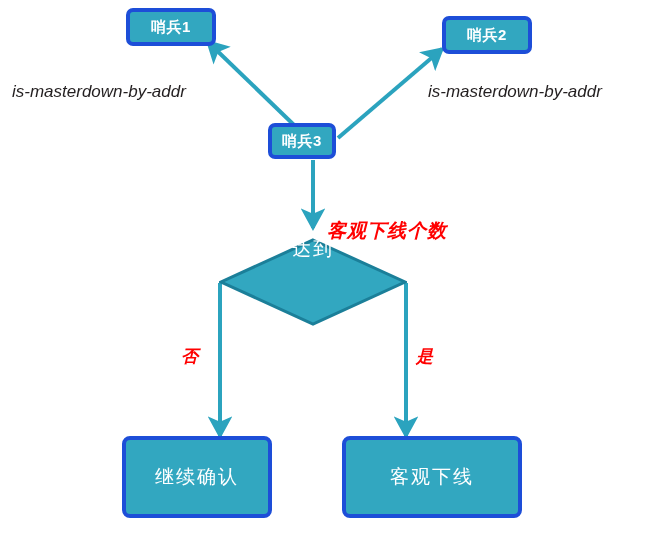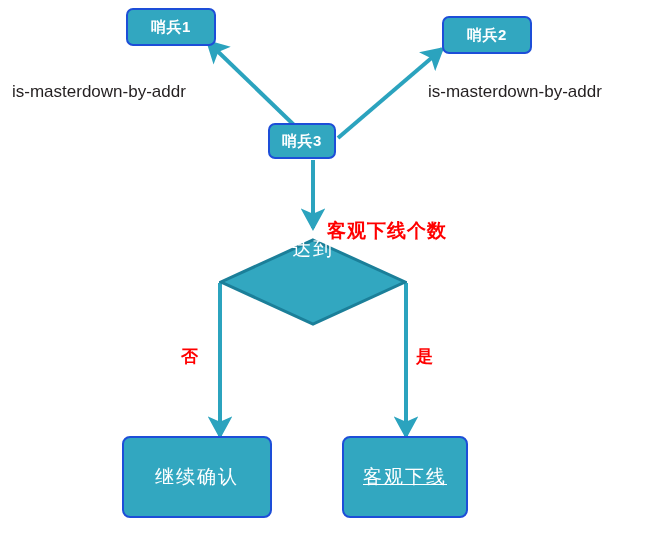--- a/index.html
+++ b/index.html
@@ -26,21 +26,21 @@
   }
   .node {
     position: absolute;
     box-sizing: border-box;
     display: flex;
     align-items: center;
     justify-content: center;
     text-align: center;
     color: #ffffff;
     background: #32A7C0;
-    border: 2px solid #1d4ed8;
+    border: 4px solid #1d4ed8;
     z-index: 2;
   }
   .node-sentinel {
     border-radius: 7px;
     font-size: 15px;
     font-weight: bold;
     letter-spacing: 0.5px;
   }
   .node-rect {
     border-radius: 8px;
@@ -72,20 +72,21 @@
   .diamond-label .en {
     font-size: 19px;
     letter-spacing: 0.5px;
   }
   .edge-label {
     position: absolute;
     color: #231F20;
     font-size: 17px;
     white-space: nowrap;
     z-index: 2;
+    font-style: italic;
   }
   .edge-label.red {
     color: #FF0000;
     font-weight: bold;
   }
   .edge-label.red-big {
     color: #FF0000;
     font-size: 19px;
     font-weight: bold;
     letter-spacing: 1px;
@@ -133,21 +134,21 @@
     </svg>
     <div class="diamond-label">
       <span class="cn">达到</span>
     </div>
   </div>
 
   <div class="node node-rect" style="left:122px; top:436px; width:150px; height:82px;">
     <span>继续确认</span>
   </div>
 
-  <div class="node node-rect" style="left:342px; top:436px; width:126px; height:82px;text-decoration:underline;">
+  <div class="node node-rect" style="left:342px; top:436px; width:180px; height:82px;">
     <span>客观下线</span>
   </div>
 
   <div class="edge-label" style="left:12px; top:82px;">
     <span>is-masterdown-by-addr</span>
   </div>
 
   <div class="edge-label" style="left:428px; top:82px;">
     <span>is-masterdown-by-addr</span>
   </div>

